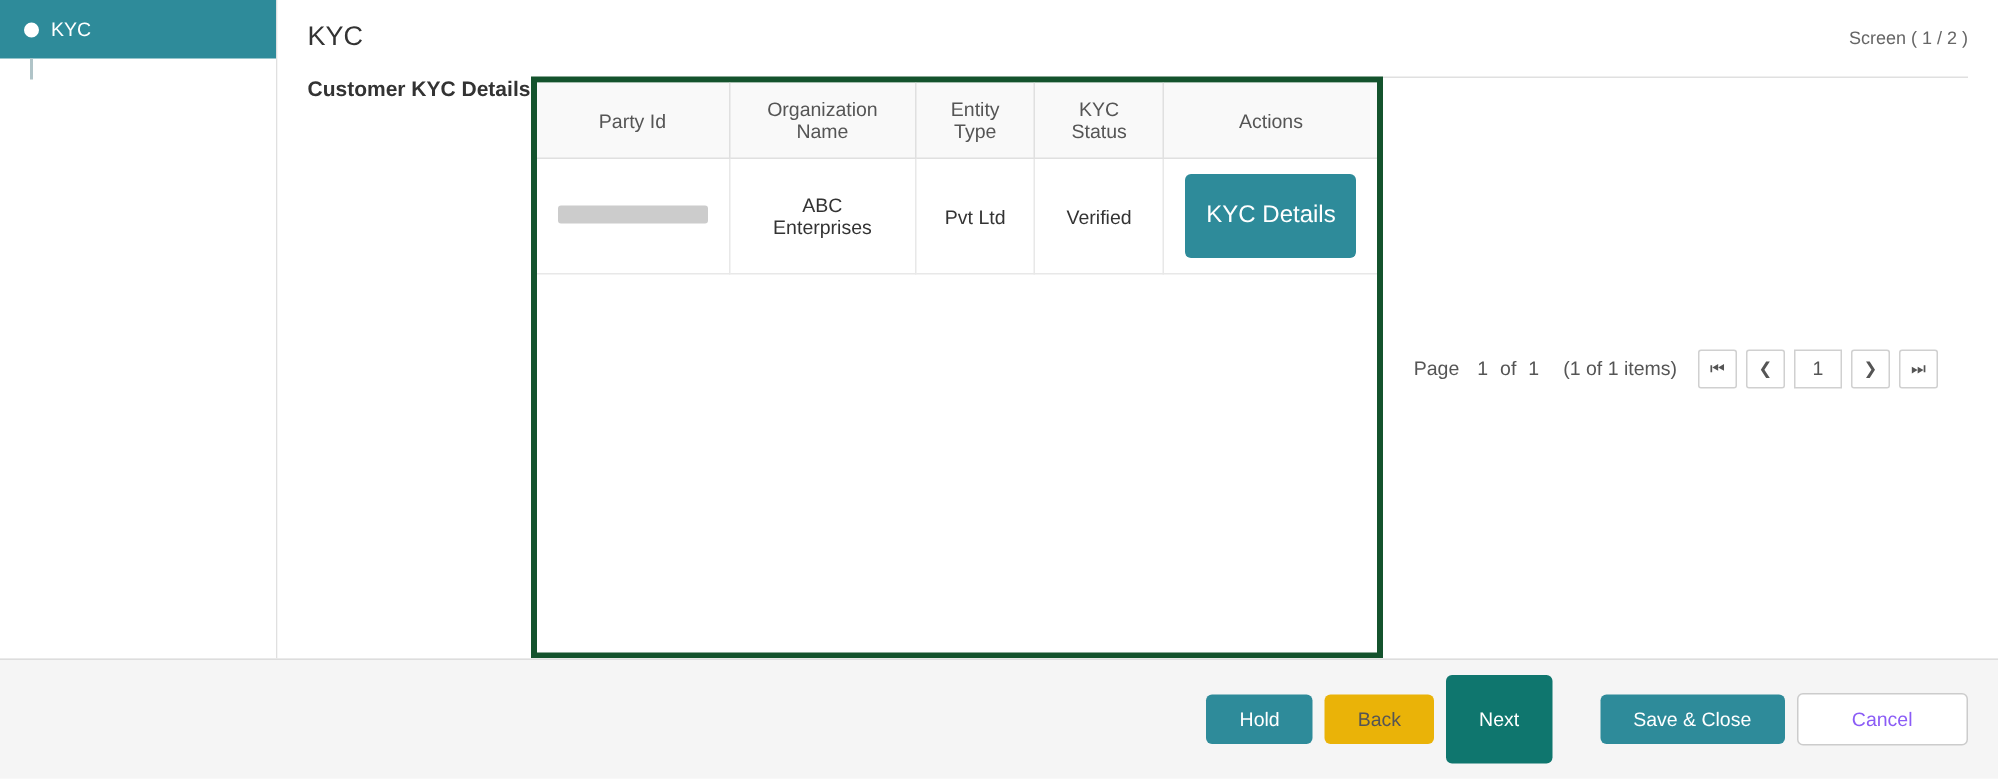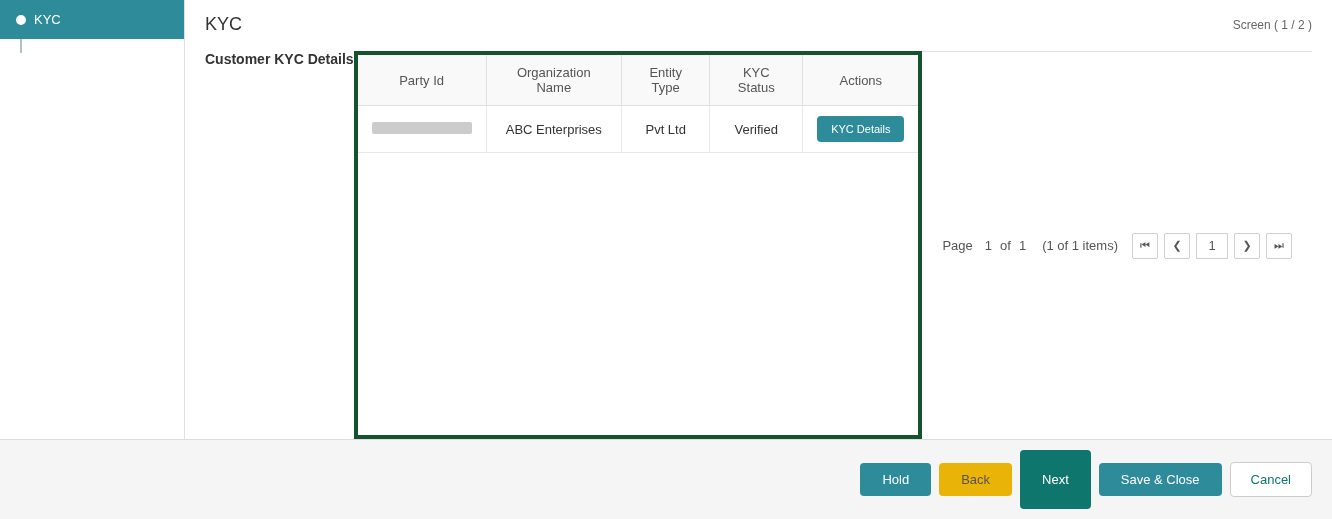--- a/index.html
+++ b/index.html
@@ -30,37 +30,37 @@
     .table-wrapper { border: 4px solid #14532d; flex: 1; overflow: auto; }
     table { width: 100%; border-collapse: collapse; }
     thead tr { background: #f9f9f9; }
     th { padding: 10px 14px; text-align: center; font-weight: 500; color: #555; font-size: 13px; border-bottom: 1px solid #e0e0e0; border-right: 1px solid #e0e0e0; }
     th:last-child { border-right: none; }
     td { padding: 10px 14px; text-align: center; color: #333; font-size: 13px; border-bottom: 1px solid #e8e8e8; border-right: 1px solid #e8e8e8; vertical-align: middle; }
     td:last-child { border-right: none; }
 
     .party-id-masked { display: inline-block; width: 100px; height: 12px; background: #ccc; border-radius: 2px; }
 
-    .kyc-details-btn { background: #2e8b9a; color: #fff; border: none; padding: 7px 14px; border-radius: 4px; cursor: pointer; font-size: 11px; white-space: nowrap; }
+    .kyc-details-btn { background: #2e8b9a; color: #fff; border: none; padding: 19px 14px; border-radius: 4px; cursor: pointer; font-size: 16px; white-space: nowrap; }
 
     
     .pagination-bar { padding: 2px 20px; display: flex; align-items: center; gap: 6px; font-size: 13px; color: #555; border-top: 1px solid #e0e0e0; }
     .pagination-bar .page-label { margin-right: 4px; }
     .pagination-bar .page-num { margin: 0 2px; }
     .pagination-bar .page-info { margin: 0 8px; text-align: right; }
     .page-nav-btn { width: 26px; height: 26px; border: 1px solid #d0d0d0; background: #fff; cursor: pointer; display: flex; align-items: center; justify-content: center; font-size: 11px; color: #555; border-radius: 2px; }
     .page-current-box { width: 32px; height: 26px; border: 1px solid #d0d0d0; text-align: center; font-size: 13px; display: flex; align-items: center; justify-content: center; }
 
     
     .footer { background: #f5f5f5; border-top: 1px solid #ddd; padding: 10px 20px; display: flex; justify-content: flex-end; gap: 8px; align-items: center; }
     .btn-hold { background: #2e8b9a; color: #fff; border: none; padding: 9px 22px; border-radius: 4px; cursor: pointer; font-size: 13px; }
     .btn-back { background: #eab308; color: #555; border: none; padding: 9px 22px; border-radius: 4px; cursor: pointer; font-size: 13px; }
     .btn-next { background: #0f766e; color: #fff; border: none; padding: 22px 22px; border-radius: 4px; cursor: pointer; font-size: 13px; }
-    .btn-save-close { background: #2e8b9a; color: #fff; border: none; padding: 9px 22px; border-radius: 4px; cursor: pointer; font-size: 13px; }
-    .btn-cancel { background: #fff; color: #0f766e; border: 1px solid #ccc; padding: 9px 20px; border-radius: 4px; cursor: pointer; font-size: 13px; }
+    .btn-save-close { background: #2e8b9a; color: #fff; border: none; padding: 9px 22px; border-radius: 4px; cursor: pointer; font-size: 13px; margin-left: 24px; }
+    .btn-cancel { background: #fff; color: #8b5cf6; border: 1px solid #ccc; padding: 9px 36px; border-radius: 4px; cursor: pointer; font-size: 13px; }
     .sidebar-items-wrap { display: flex; flex-direction: column; }
   </style>
 </head>
 <body>
 
 <div class="app-wrapper">
   <div class="main-area">
 
     <div class="sidebar">
       <div class="sidebar-items-wrap">

